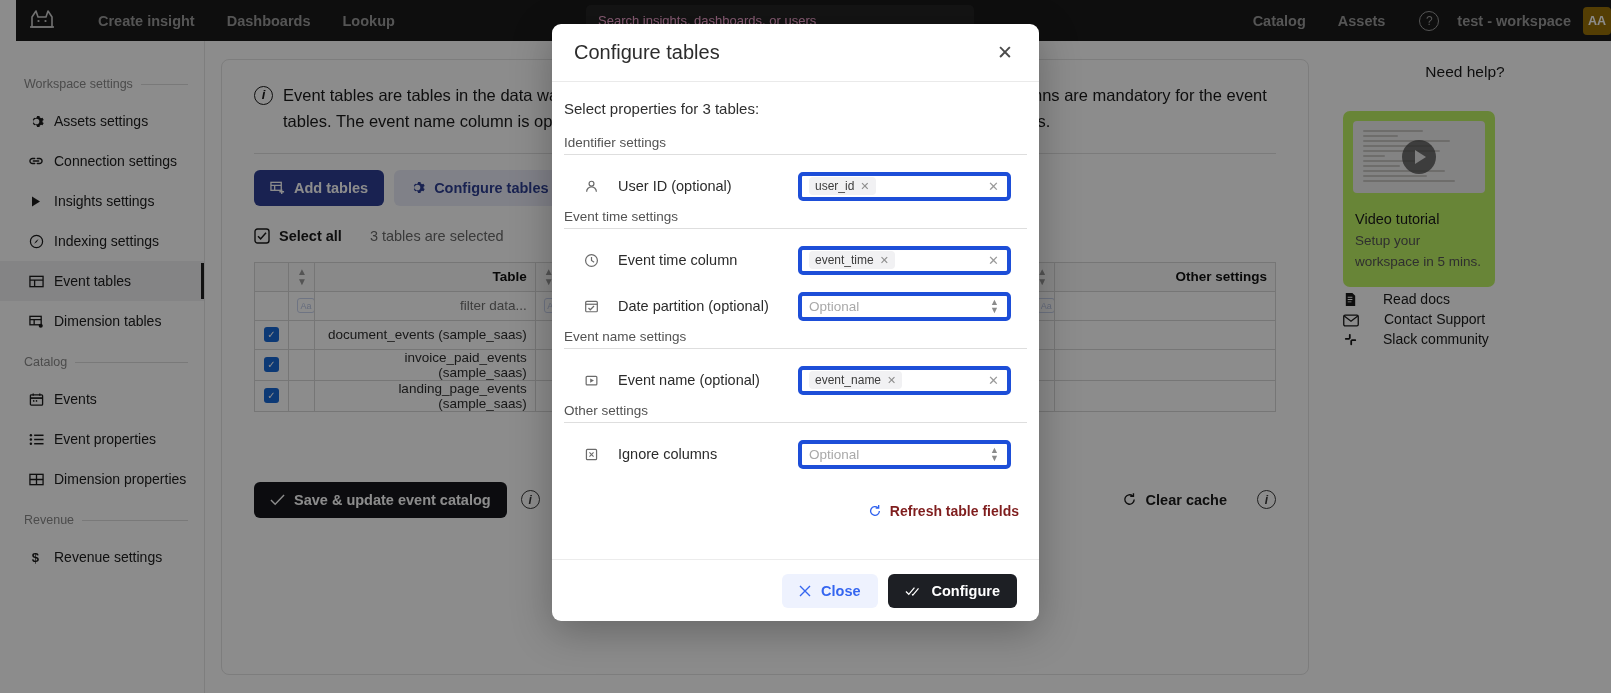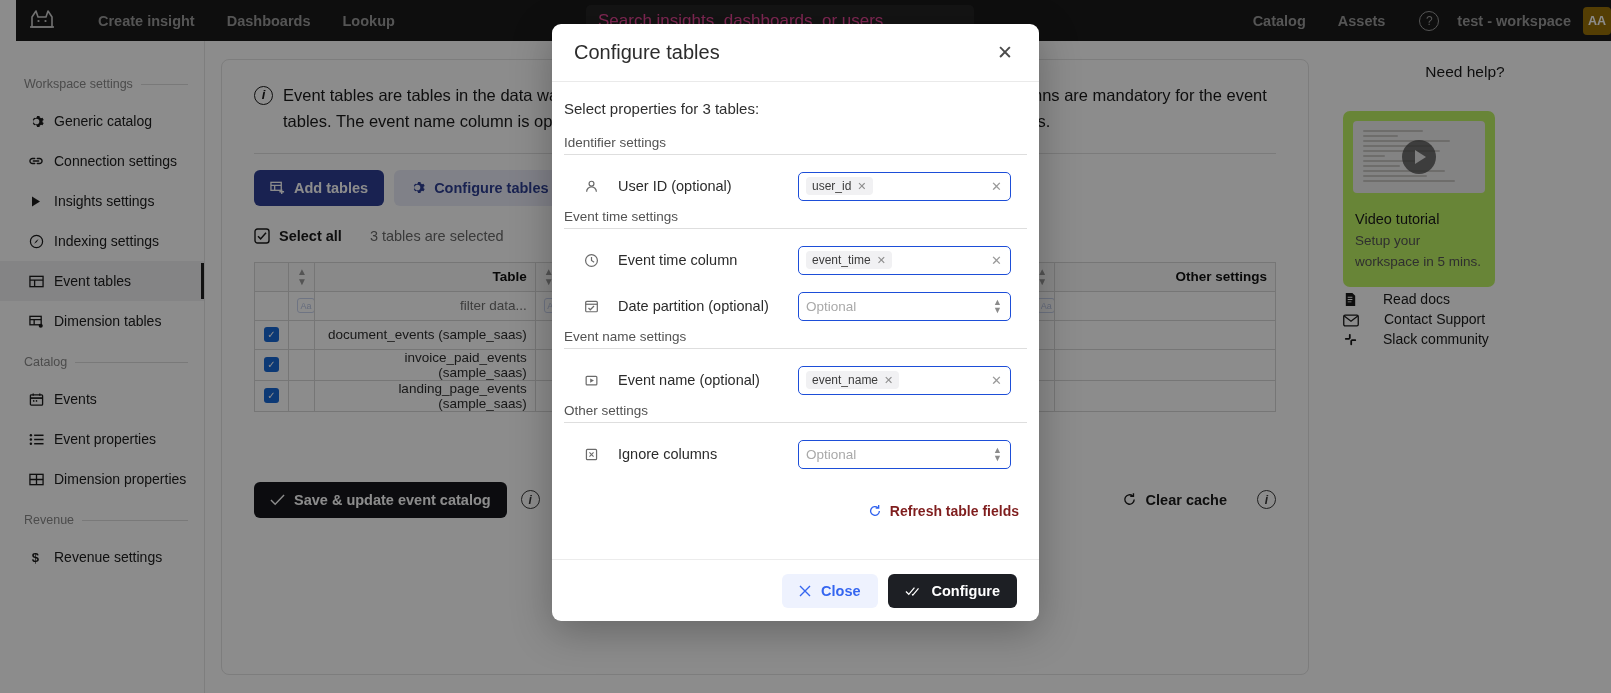--- a/index.html
+++ b/index.html
@@ -21,21 +21,21 @@
   .nav-links { display: flex; align-items: center; gap: 0px; margin-left: 22px; }
   .nav-link {
     color: #9b9b9b; font-size: 14.5px; font-weight: 600;
     padding: 6px 16px; white-space: nowrap;
   }
   .search-wrap {
     position: absolute; left: 570px; top: 5px; width: 388px; height: 31px;
     background: #262626; border-radius: 5px; display: flex; align-items: center;
     padding: 0 12px;
   }
-  .search-ph { color: #ec4899; font-size: 17px; }
+  .search-ph { color: #f9a8d4; font-size: 13px; }
   .nav-right {
     position: absolute; right: 10px; top: 0; height: 41px;
     display: flex; align-items: center; gap: 0;
   }
   .help-circle {
     width: 20px; height: 20px; border: 1.6px solid #9b9b9b; border-radius: 50%;
     color: #9b9b9b; font-size: 12px; display: flex; align-items: center;
     justify-content: center; margin: 0 18px;
   }
   .ws-name { color: #9b9b9b; font-size: 14.5px; font-weight: 600; margin-right: 12px; }
@@ -192,21 +192,21 @@
   .modal-lead { font-size: 15px; color: #2f2f2f; margin-bottom: 18px; }
 
   .sec-head { display: flex; align-items: flex-end; gap: 10px; margin-bottom: 4px; }
   .sec-label { font-size: 13.5px; color: #535353; white-space: nowrap; }
   .sec-underline { height: 1px; background: #dedede; margin-bottom: 8px; }
 
   .frow { display: flex; align-items: center; height: 46px; padding-left: 20px; }
   .frow-icon { width: 22px; display: flex; align-items: center; color: #6b6b6b; }
   .frow-label { font-size: 14.5px; color: #2b2b2b; margin-left: 12px; width: 180px; }
   .field {
-    width: 213px; height: 29px; border: 1px solid #1d4ed8; border-radius: 5px;
+    width: 213px; height: 29px; border: 4px solid #1d4ed8; border-radius: 5px;
     display: flex; align-items: center; padding: 0 7px; background: #fff;
     position: relative;
   }
   .chip {
     display: inline-flex; align-items: center; gap: 6px;
     background: #f1f1f3; border-radius: 4px; padding: 2px 6px;
     font-size: 12px; color: #3c3c3c;
   }
   .chip-x { color: #8d8d8d; font-size: 11px; }
   .field-x {
@@ -274,21 +274,21 @@
       <span class="side-group-label">Workspace settings</span>
       <span class="side-group-rule"></span>
     </div>
 
     <div class="side-item">
       <span class="side-icon">
         <svg width="15" height="15" viewBox="0 0 16 16">
             <path fill="#1c1c1c" d="M8 5a3 3 0 100 6 3 3 0 000-6zm6.4 3.7l1.3 1-1.3 2.2-1.6-.5a5.8 5.8 0 01-1.3.8l-.3 1.6H8.6l-.4-1.6a5.8 5.8 0 01-1.3-.8l-1.5.5L4 9.7l1.3-1a5 5 0 010-1.4L4 6.3l1.4-2.2 1.5.5c.4-.3.9-.6 1.3-.8l.4-1.6h2.6l.3 1.6c.5.2.9.5 1.3.8l1.6-.5L15.7 6.3l-1.3 1a5 5 0 010 1.4z"></path>
           </svg>
       </span>
-      <span>Generic catalog</span>
+      <span>Assets settings</span>
     </div>
 
     <div class="side-item">
       <span class="side-icon">
         <svg width="16" height="14" viewBox="0 0 18 14">
             <g fill="none" stroke="#1c1c1c" stroke-width="1.6" stroke-linecap="round">
               <path d="M7.5 4.2H5a2.8 2.8 0 100 5.6h2.5"></path>
               <path d="M10.5 4.2H13a2.8 2.8 0 110 5.6h-2.5"></path>
               <path d="M6 7h6"></path>
             </g>

